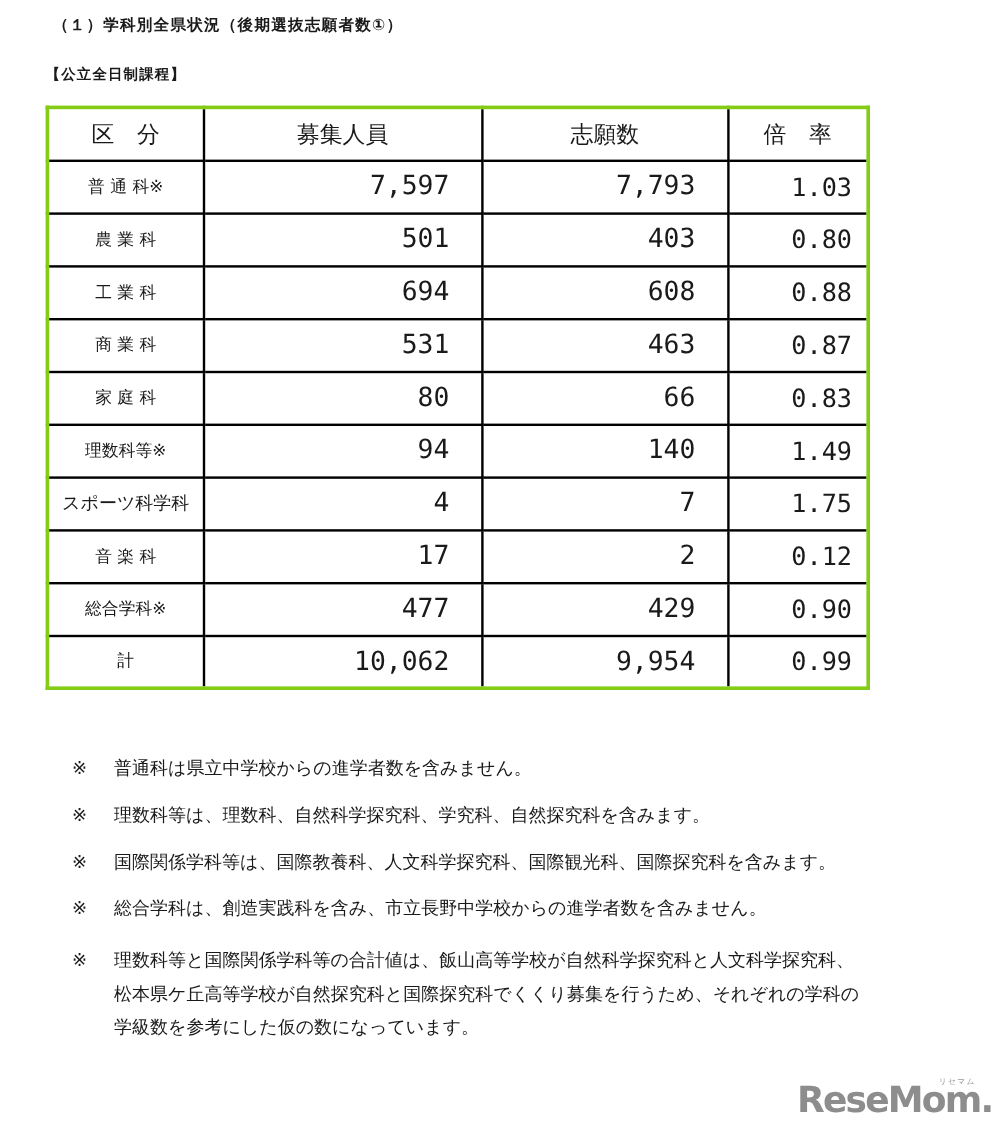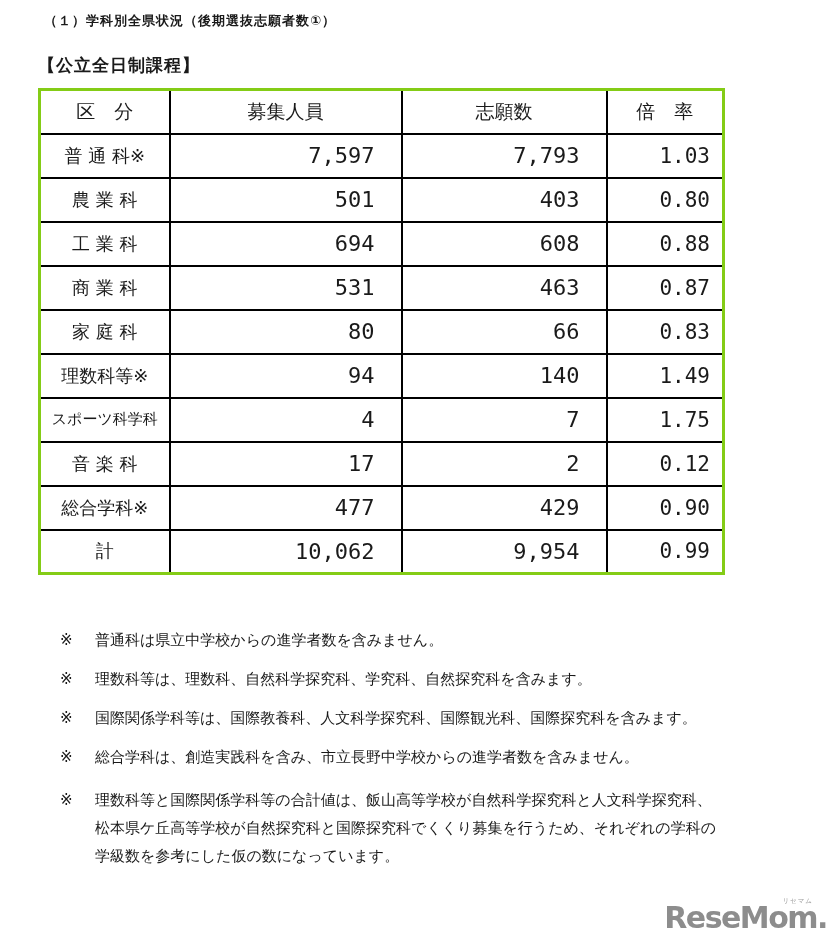--- a/index.html
+++ b/index.html
@@ -10,38 +10,38 @@
     font-family: "DejaVu Sans", "Liberation Sans", sans-serif;
     color: #1a1a1a;
     overflow: hidden;
   }
   .page-title {
     position: absolute; left: 44px; top: 12px;
     font-size: 13px; font-weight: bold; letter-spacing: 1px;
   }
   .page-subtitle {
     position: absolute; left: 38px; top: 54px;
-    font-size: 17px; font-weight: bold; letter-spacing: 1px;
+    font-size: 12px; font-weight: bold; letter-spacing: 1px;
   }
   table.stats {
     position: absolute; left: 38px; top: 88px;
     border-collapse: collapse;
     border: 3px solid #84cc16;
     table-layout: fixed;
     width: 684px;
   }
   table.stats th, table.stats td {
     border: 2.5px solid #000;
     height: 44px;
     vertical-align: middle;
     font-weight: normal;
     background: #fff;
   }
   th.h { font-size: 19px; text-align: center; font-weight: 600; }
-  td.label { font-size: 18px; text-align: center; font-weight: 600; }
+  td.label { font-size: 14px; text-align: center; font-weight: 600; }
   td.label.small  { font-size: 12.5px; letter-spacing: 0; }
   td.label.mid    { font-size: 15px; letter-spacing: 0; }
   td.num {
     font-family: "DejaVu Sans Mono", "Liberation Mono", monospace;
     font-size: 22px; text-align: right;
   }
   td.num.wide  { padding-right: 26px; }
   td.num.ratio { padding-right: 12px; font-size: 21px; }
   .footnotes {
     position: absolute; left: 60px; top: 630px; right: 16px;

